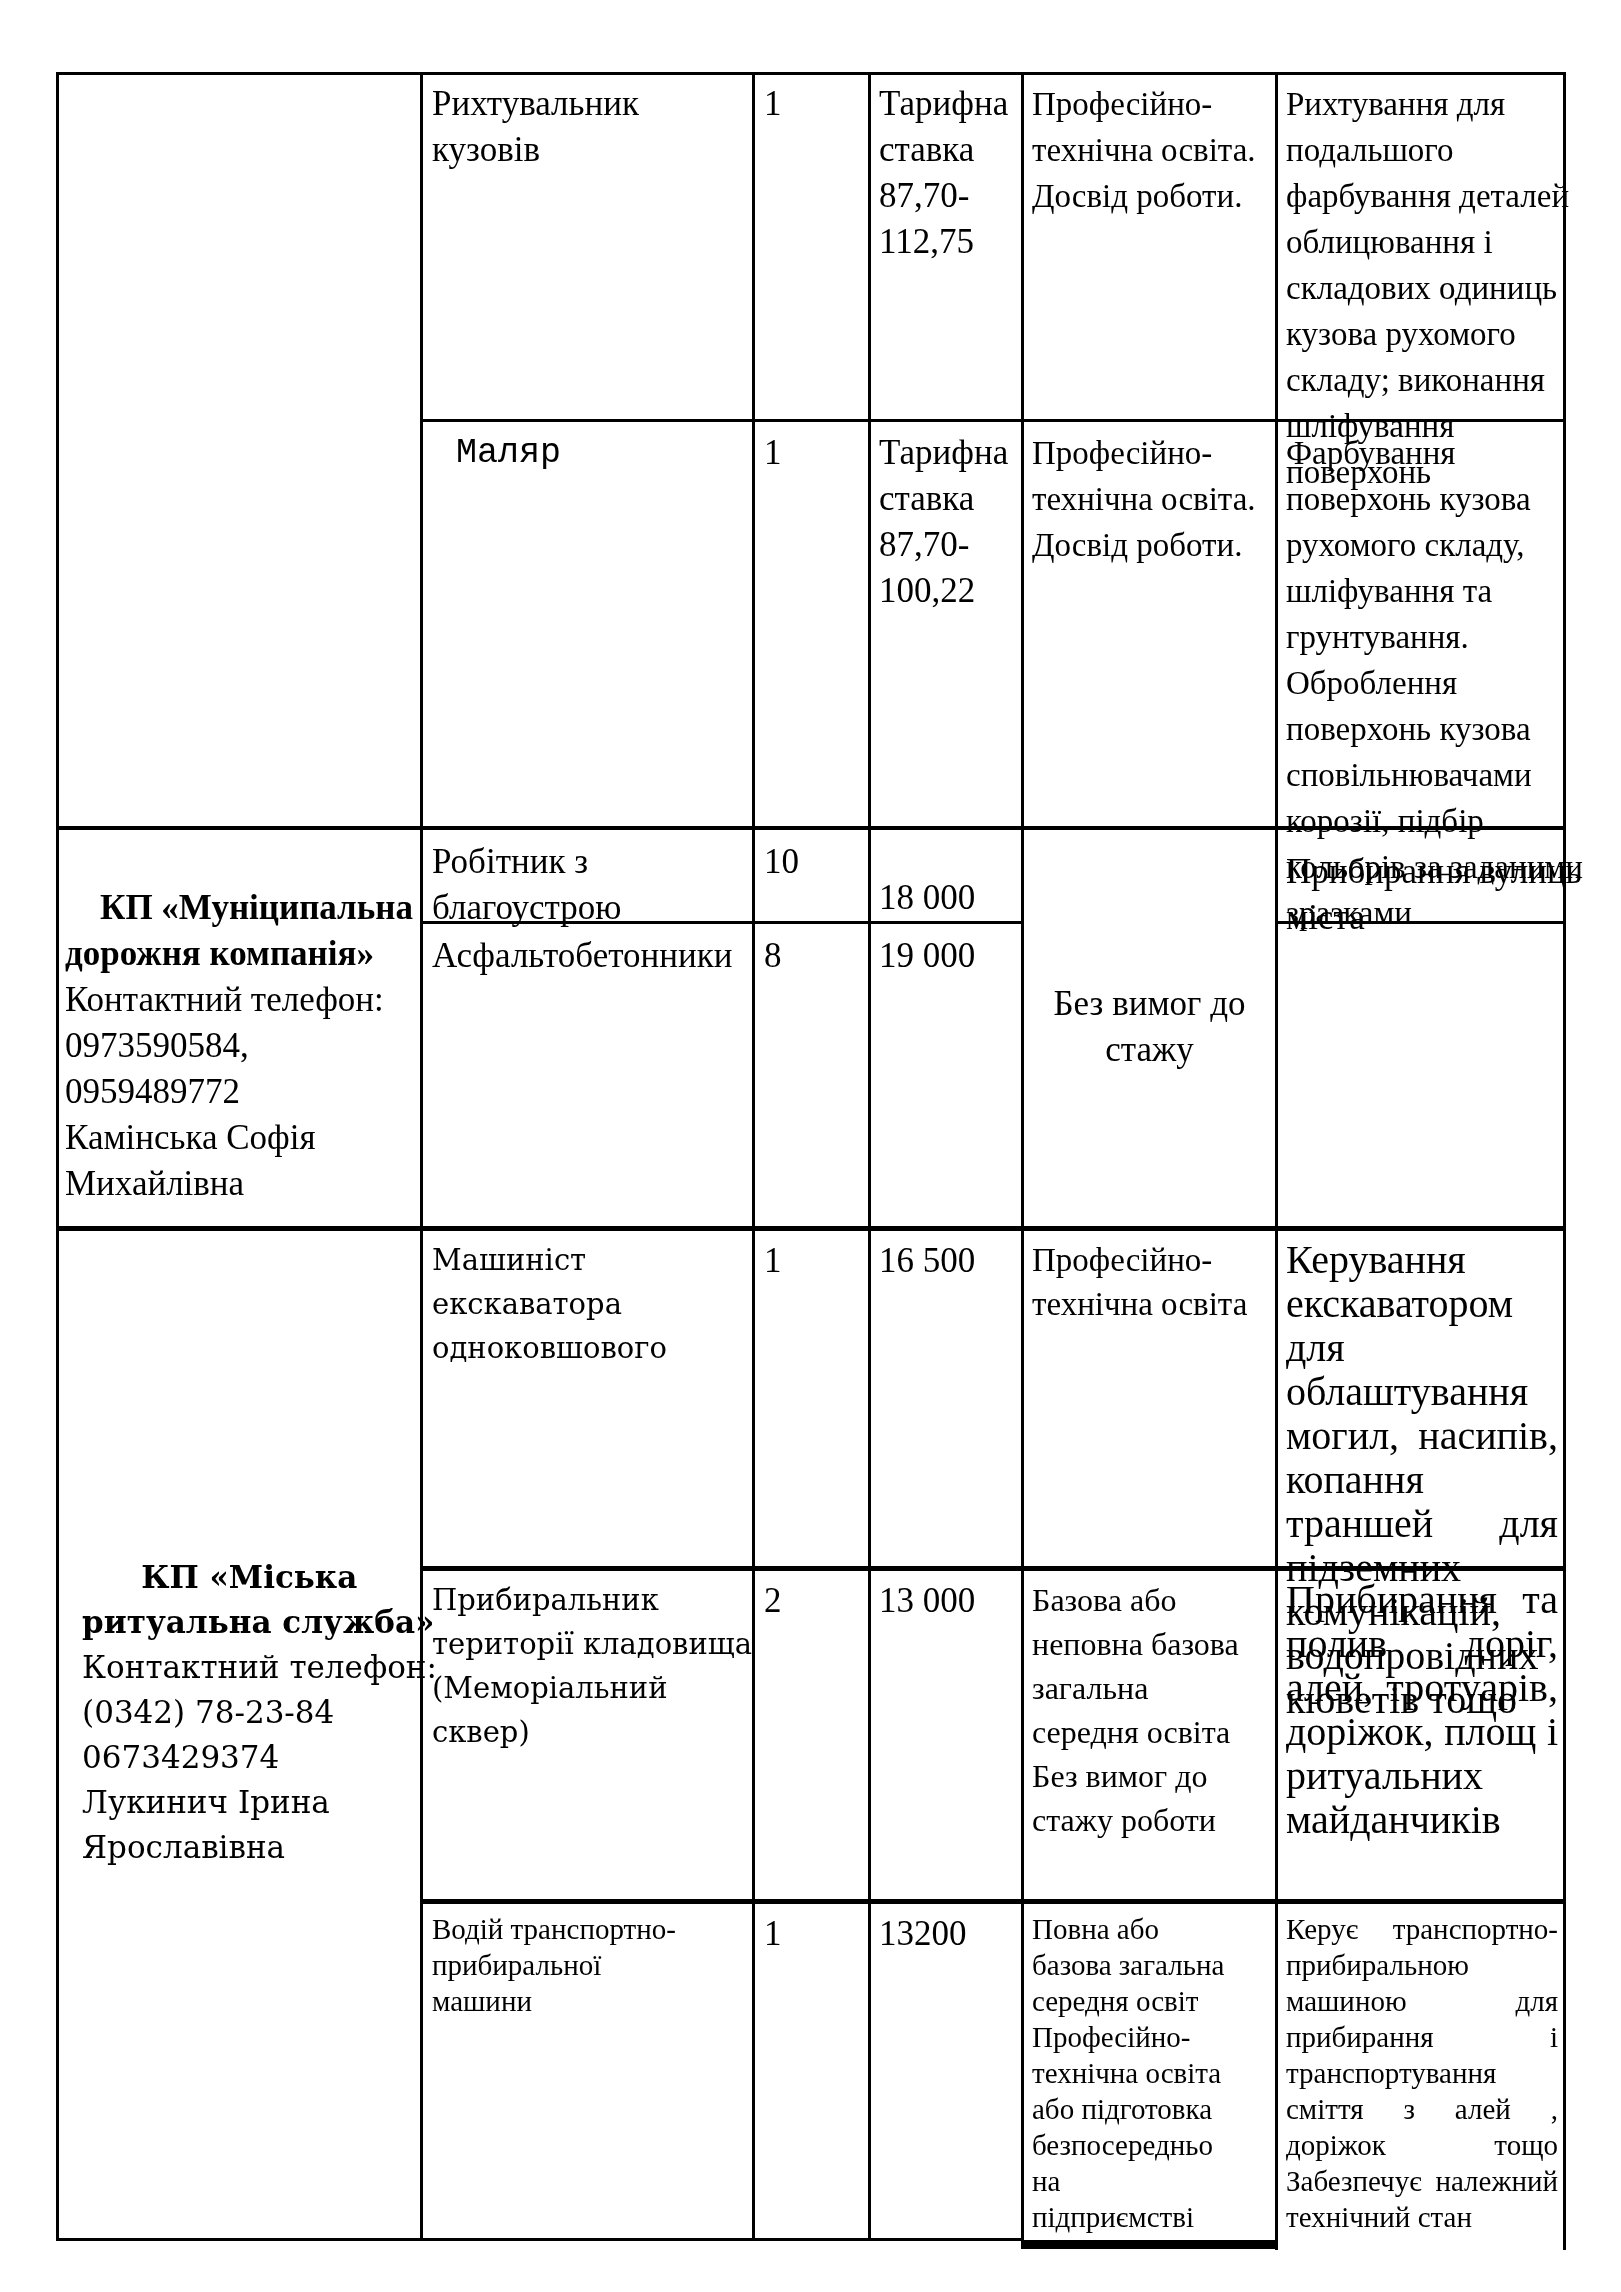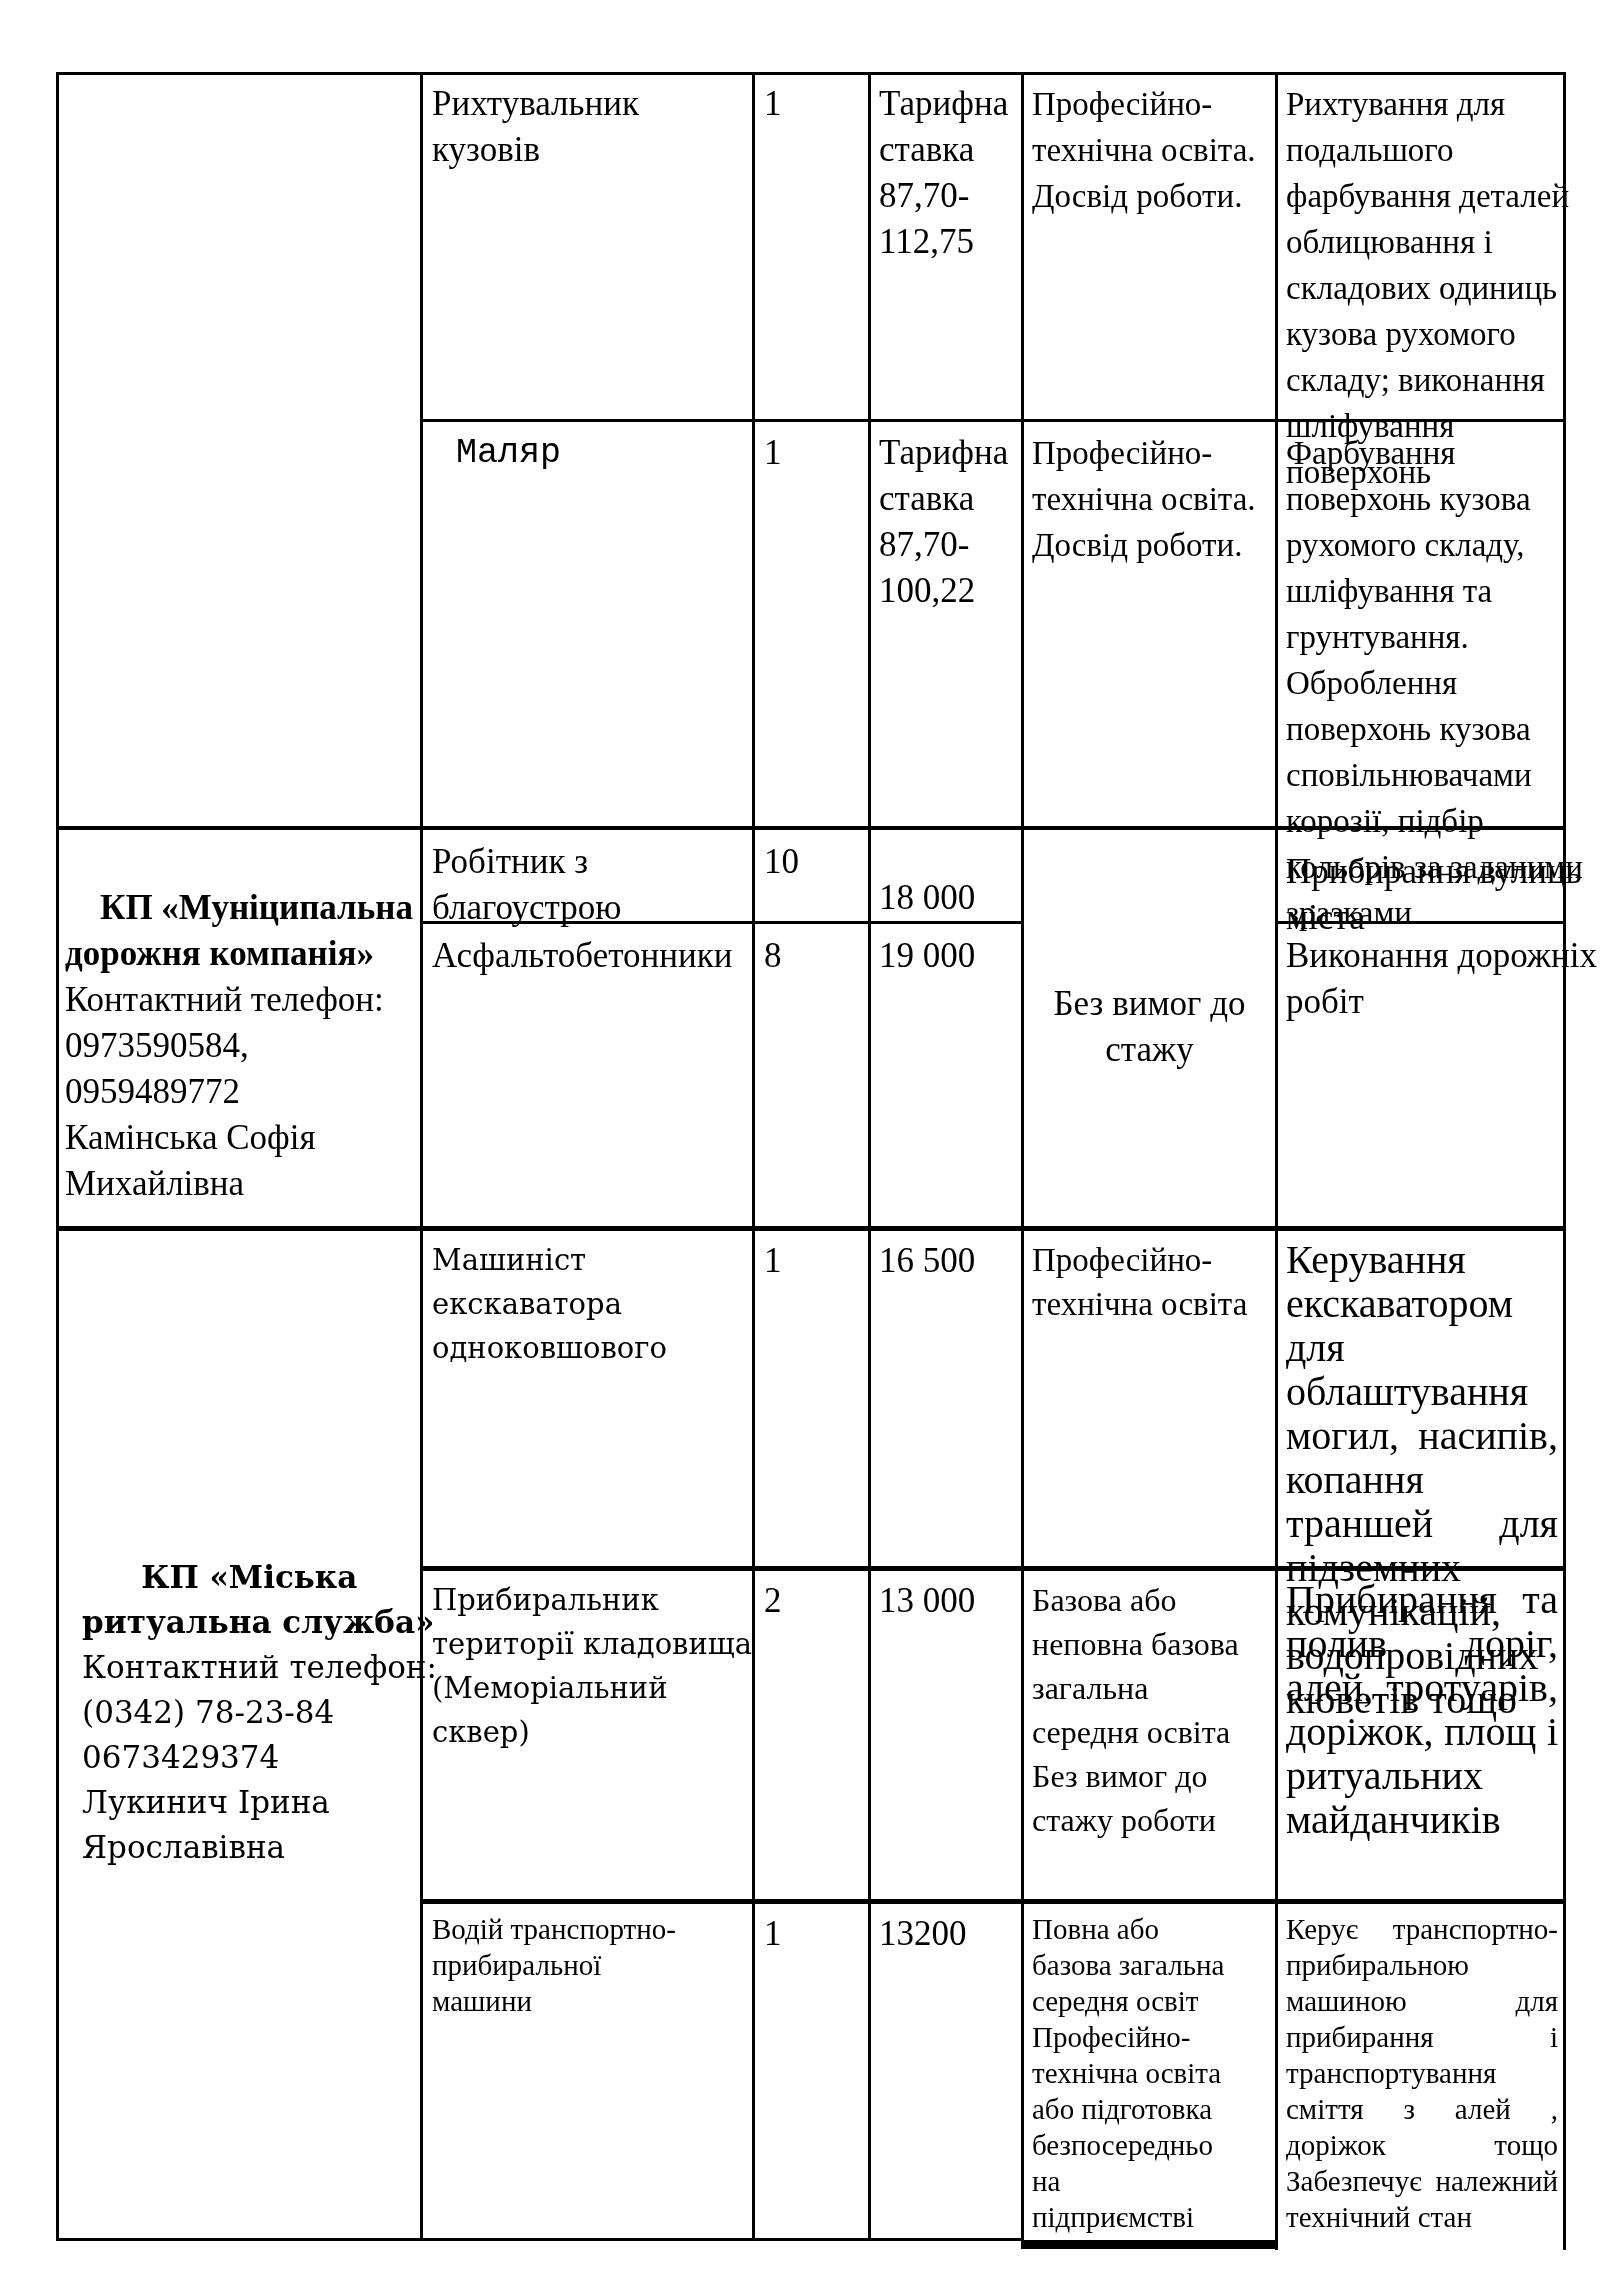--- a/index.html
+++ b/index.html
@@ -93,22 +93,20 @@
   <div class="cell" style="left:432px;top:839px;">Робітник з
 благоустрою</div>
   <div class="cell" style="left:764px;top:839px;">10</div>
   <div class="cell" style="left:879px;top:839px;margin-top:36px;">18 000</div>
   <div class="cell" style="left:1286px;top:849px;">Прибирання вулиць
 міста</div>
 
   <div class="cell" style="left:432px;top:933px;">Асфальтобетонники</div>
   <div class="cell" style="left:764px;top:933px;">8</div>
   <div class="cell" style="left:879px;top:933px;">19 000</div>
-  <div class="cell" style="left:1286px;top:933px;">Виконання дорожніх
-робіт</div>
 
   <div class="cell ctr" style="left:1024px;top:828px;width:251px;height:398px;">Без вимог до
 стажу</div>
 
   <div class="cell ctr" style="left:59px;top:1231px;width:361px;height:1007px;">
     <div class="widecomp" style="text-align:left;">
       <span class="b">КП «Міська
 ритуальна служба»</span><span style="display:block;">Контактний телефон:
 (0342) 78-23-84
 0673429374

